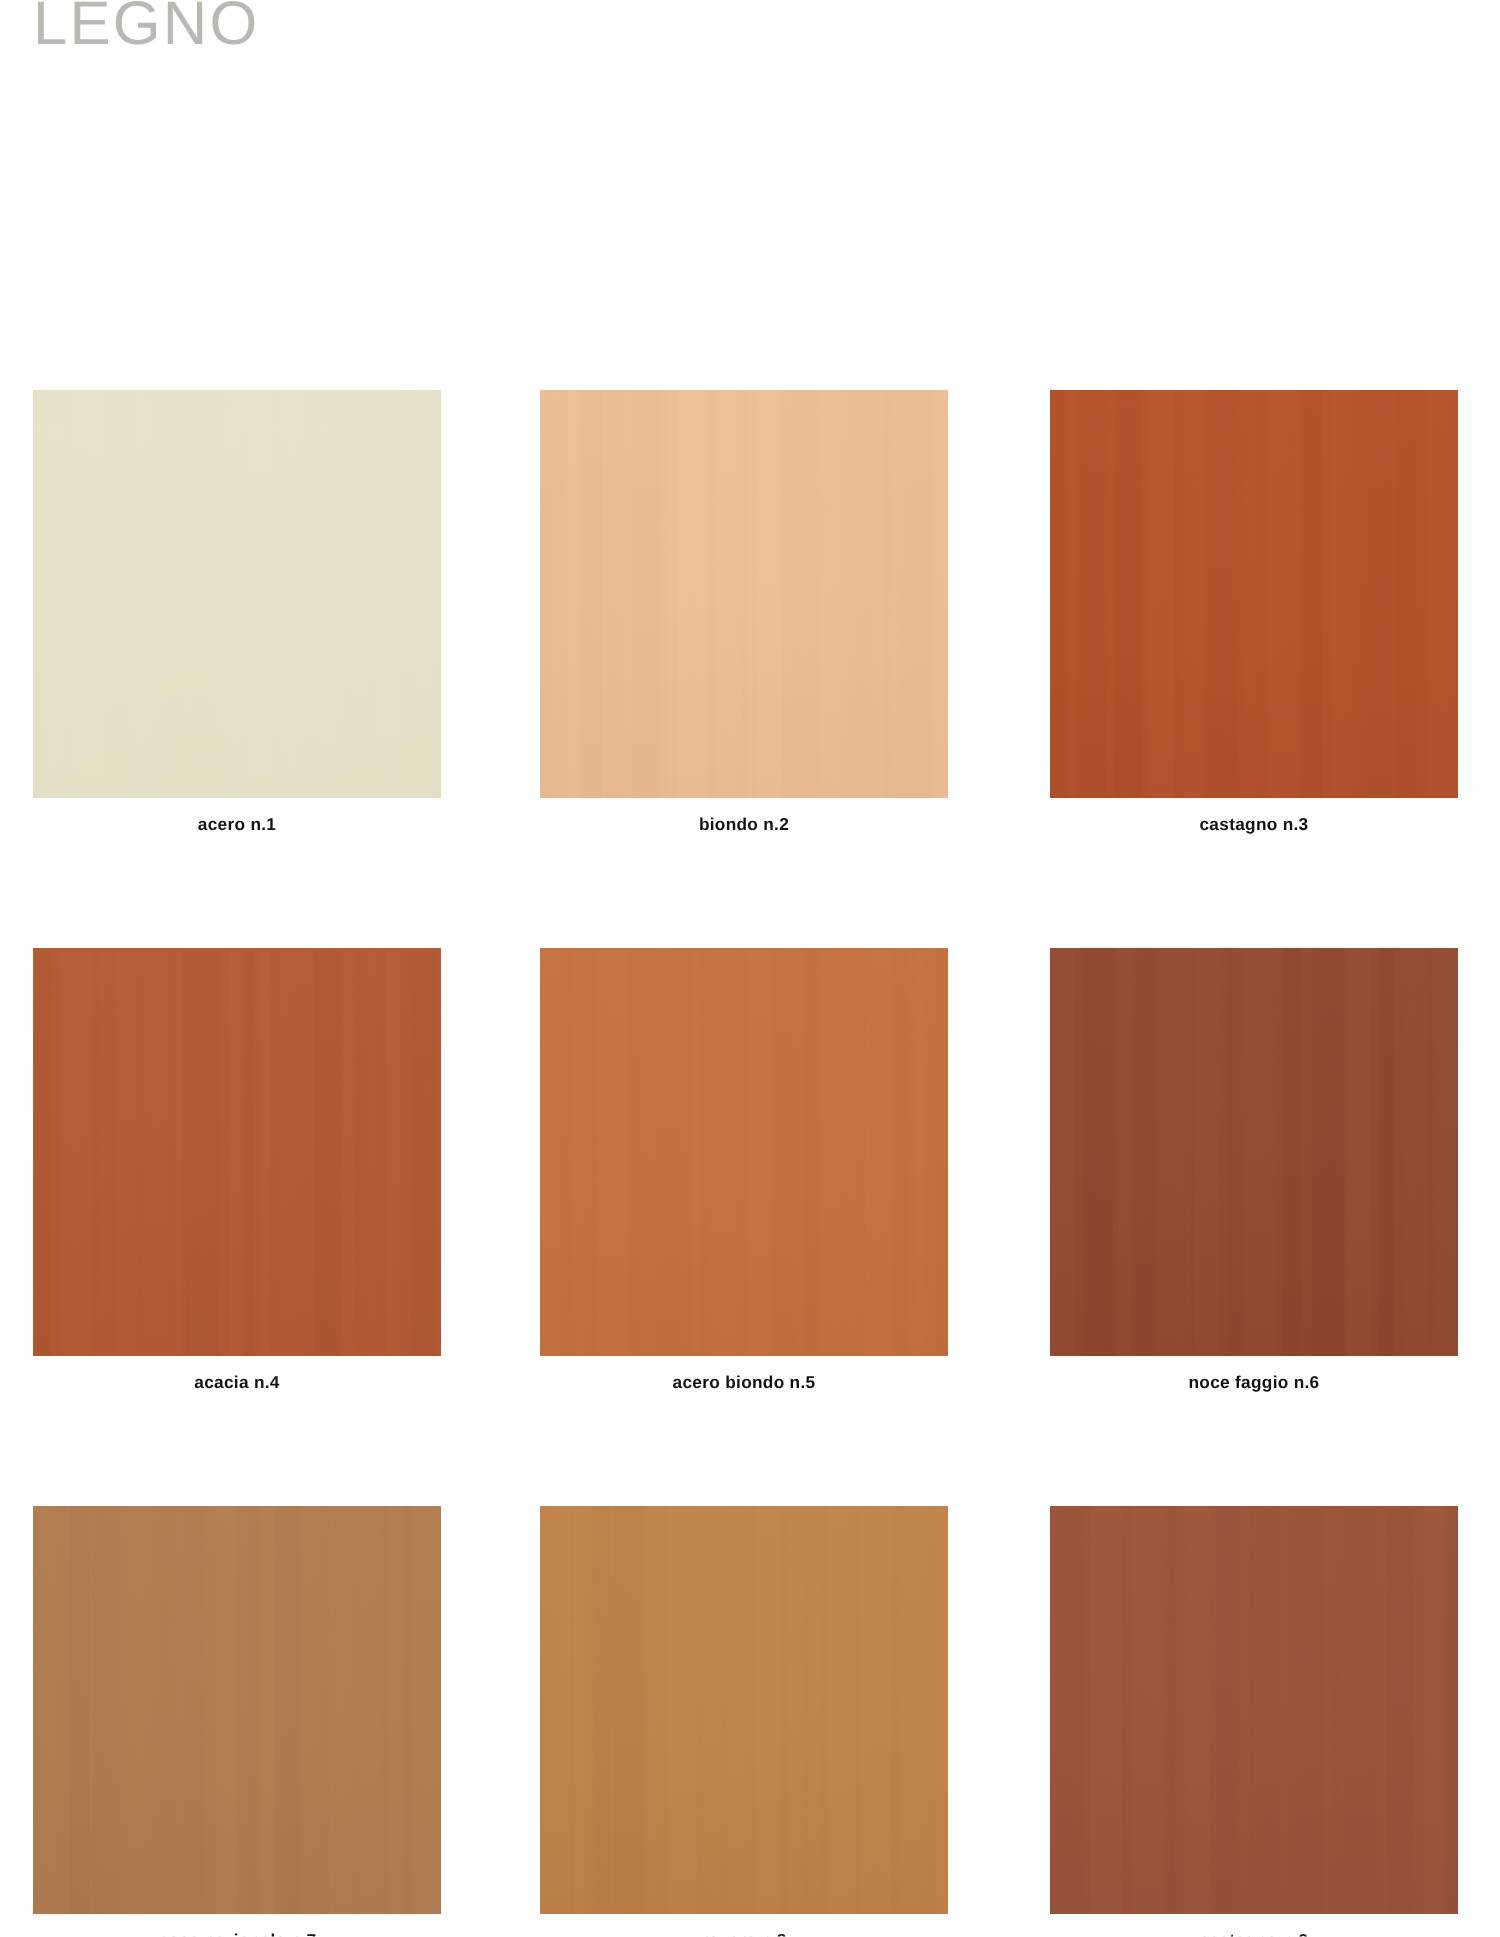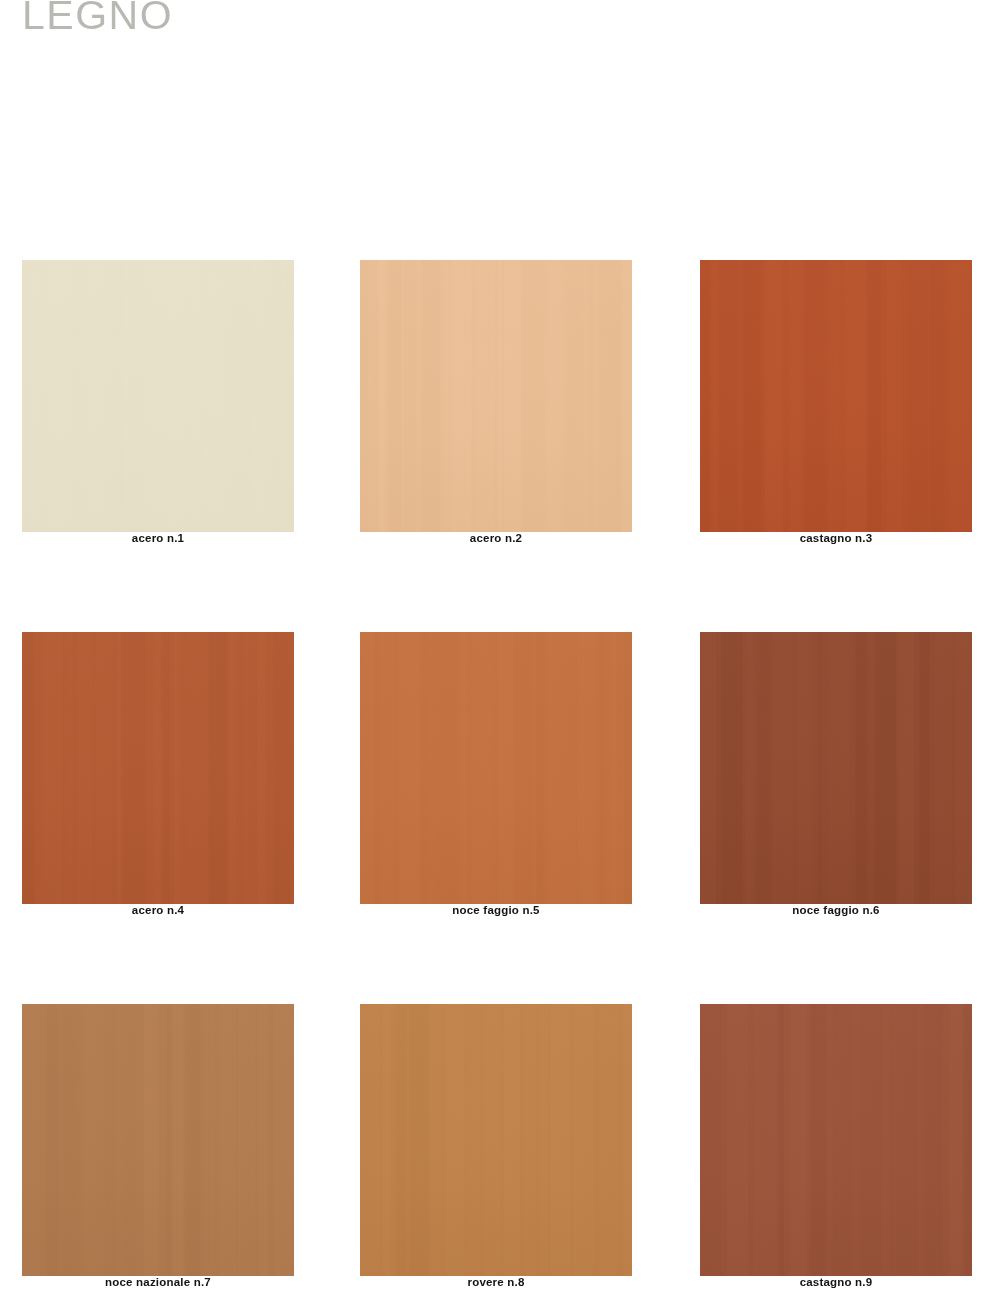--- a/index.html
+++ b/index.html
@@ -67,20 +67,21 @@
     position: absolute;
     top: 0; left: 0; right: 0; bottom: 0;
     opacity: 0.5;
   }
   .swatch .sheen {
     position: absolute;
     top: 0; left: 0; right: 0; bottom: 0;
   }
 
   .sample-label {
+    margin-top: 12px;
     width: 272px;
     text-align: center;
     font-family: "Liberation Sans", sans-serif;
     font-size: 11.5px;
     font-weight: 700;
     color: #141414;
     letter-spacing: 0.2px;
     white-space: nowrap;
   }
 </style>
@@ -101,48 +102,48 @@
         <div class="sheen" style="background: linear-gradient(rgba(239, 233, 212, 0.16) 0%, rgba(0, 0, 0, 0) 28%, rgba(0, 0, 0, 0) 66%, rgba(221, 214, 188, 0.14) 100%), radial-gradient(120% 80% at 42% 34%, rgba(239, 233, 212, 0.18) 0%, rgba(0, 0, 0, 0) 62%);"></div>
       </div>
       <div class="sample-label">acero n.1</div>
     </div>
     <div class="sample-cell col-1">
       <div class="swatch" style="background: rgb(232, 188, 147);">
         <div class="grain" style="background: linear-gradient(90deg, rgba(0, 0, 0, 0) 0%, rgba(216, 168, 126, 0.098) 0.4%, rgba(216, 168, 126, 0.098) 2.69814%, rgba(0, 0, 0, 0) 3.09814%, rgba(0, 0, 0, 0) 4.44515%, rgba(216, 168, 126, 0.055) 4.84515%, rgba(216, 168, 126, 0.055) 6.108%, rgba(0, 0, 0, 0) 6.508%, rgba(0, 0, 0, 0) 6.80209%, rgba(242, 203, 166, 0.157) 7.20209%, rgba(242, 203, 166, 0.157) 8.96547%, rgba(0, 0, 0, 0) 9.36547%, rgba(0, 0, 0, 0) 10.1909%, rgba(216, 168, 126, 0.137) 10.5909%, rgba(216, 168, 126, 0.137) 15.1167%, rgba(0, 0, 0, 0) 15.5167%, rgba(0, 0, 0, 0) 16.0211%, rgba(216, 168, 126, 0.086) 16.4211%, rgba(216, 168, 126, 0.086) 20.3074%, rgba(0, 0, 0, 0) 20.7074%, rgba(0, 0, 0, 0) 22.44%, rgba(216, 168, 126, 0.145) 22.84%, rgba(216, 168, 126, 0.145) 29.1692%, rgba(0, 0, 0, 0) 29.5692%, rgba(0, 0, 0, 0) 30.9796%, rgba(242, 203, 166, 0.1) 31.3796%, rgba(242, 203, 166, 0.1) 32.4231%, rgba(0, 0, 0, 0) 32.8231%, rgba(0, 0, 0, 0) 33.4151%, rgba(242, 203, 166, 0.157) 33.8151%, rgba(242, 203, 166, 0.157) 40.6839%, rgba(0, 0, 0, 0) 41.0839%, rgba(0, 0, 0, 0) 42.8751%, rgba(242, 203, 166, 0.094) 43.2751%, rgba(242, 203, 166, 0.094) 49.1027%, rgba(0, 0, 0, 0) 49.5027%, rgba(0, 0, 0, 0) 50.4606%, rgba(242, 203, 166, 0.15) 50.8606%, rgba(242, 203, 166, 0.15) 51.9675%, rgba(0, 0, 0, 0) 52.3675%, rgba(0, 0, 0, 0) 52.8392%, rgba(242, 203, 166, 0.157) 53.2392%, rgba(242, 203, 166, 0.157) 59.0226%, rgba(0, 0, 0, 0) 59.4226%, rgba(0, 0, 0, 0) 60.0543%, rgba(216, 168, 126, 0.05) 60.4543%, rgba(216, 168, 126, 0.05) 67.6183%, rgba(0, 0, 0, 0) 68.0183%, rgba(0, 0, 0, 0) 68.3496%, rgba(242, 203, 166, 0.067) 68.7496%, rgba(242, 203, 166, 0.067) 73.6938%, rgba(0, 0, 0, 0) 74.0938%, rgba(0, 0, 0, 0) 75.8273%, rgba(216, 168, 126, 0.055) 76.2273%, rgba(216, 168, 126, 0.055) 81.9196%, rgba(0, 0, 0, 0) 82.3196%, rgba(0, 0, 0, 0) 83.9562%, rgba(216, 168, 126, 0.1) 84.3562%, rgba(216, 168, 126, 0.1) 85.4261%, rgba(0, 0, 0, 0) 85.8261%, rgba(0, 0, 0, 0) 87.5215%, rgba(216, 168, 126, 0.07) 87.9215%, rgba(216, 168, 126, 0.07) 95.7085%, rgba(0, 0, 0, 0) 96.1085%, rgba(0, 0, 0, 0) 96.3631%, rgba(242, 203, 166, 0.114) 96.7631%, rgba(242, 203, 166, 0.114) 100%, rgba(0, 0, 0, 0) 100%);"></div>
         <div class="grain-fine" style="background: repeating-linear-gradient(90deg, rgba(216, 168, 126, 0.027) 0px, rgba(216, 168, 126, 0.027) 1px, rgba(0, 0, 0, 0) 1px, rgba(0, 0, 0, 0) 2.1px);"></div>
         <div class="sheen" style="background: linear-gradient(rgba(242, 203, 166, 0.16) 0%, rgba(0, 0, 0, 0) 28%, rgba(0, 0, 0, 0) 66%, rgba(216, 168, 126, 0.14) 100%), radial-gradient(120% 80% at 42% 34%, rgba(242, 203, 166, 0.18) 0%, rgba(0, 0, 0, 0) 62%);"></div>
       </div>
-      <div class="sample-label">acero n.2</div>
+      <div class="sample-label">biondo n.2</div>
     </div>
     <div class="sample-cell col-2">
       <div class="swatch" style="background: rgb(180, 82, 44);">
         <div class="grain" style="background: linear-gradient(90deg, rgba(0, 0, 0, 0) 0%, rgba(156, 67, 34, 0.165) 0.4%, rgba(156, 67, 34, 0.165) 3.44719%, rgba(0, 0, 0, 0) 3.84719%, rgba(0, 0, 0, 0) 4.60056%, rgba(196, 96, 58, 0.12) 5.00056%, rgba(196, 96, 58, 0.12) 6.17075%, rgba(0, 0, 0, 0) 6.57075%, rgba(0, 0, 0, 0) 6.8614%, rgba(156, 67, 34, 0.1) 7.2614%, rgba(156, 67, 34, 0.1) 13.4196%, rgba(0, 0, 0, 0) 13.8196%, rgba(0, 0, 0, 0) 15.6836%, rgba(156, 67, 34, 0.165) 16.0836%, rgba(156, 67, 34, 0.165) 22.2358%, rgba(0, 0, 0, 0) 22.6358%, rgba(0, 0, 0, 0) 23.8119%, rgba(196, 96, 58, 0.21) 24.2119%, rgba(196, 96, 58, 0.21) 30.1854%, rgba(0, 0, 0, 0) 30.5854%, rgba(0, 0, 0, 0) 32.498%, rgba(196, 96, 58, 0.157) 32.898%, rgba(196, 96, 58, 0.157) 37.0812%, rgba(0, 0, 0, 0) 37.4812%, rgba(0, 0, 0, 0) 38.4401%, rgba(156, 67, 34, 0.114) 38.8401%, rgba(156, 67, 34, 0.114) 46.0817%, rgba(0, 0, 0, 0) 46.4817%, rgba(0, 0, 0, 0) 47.5366%, rgba(196, 96, 58, 0.07) 47.9366%, rgba(196, 96, 58, 0.07) 50.4325%, rgba(0, 0, 0, 0) 50.8325%, rgba(0, 0, 0, 0) 53.0992%, rgba(196, 96, 58, 0.153) 53.4992%, rgba(196, 96, 58, 0.153) 60.7519%, rgba(0, 0, 0, 0) 61.1519%, rgba(0, 0, 0, 0) 61.5392%, rgba(156, 67, 34, 0.157) 61.9392%, rgba(156, 67, 34, 0.157) 66.4397%, rgba(0, 0, 0, 0) 66.8397%, rgba(0, 0, 0, 0) 68.4942%, rgba(196, 96, 58, 0.11) 68.8942%, rgba(196, 96, 58, 0.11) 73.6866%, rgba(0, 0, 0, 0) 74.0866%, rgba(0, 0, 0, 0) 76.2236%, rgba(156, 67, 34, 0.067) 76.6236%, rgba(156, 67, 34, 0.067) 83.7393%, rgba(0, 0, 0, 0) 84.1393%, rgba(0, 0, 0, 0) 84.5588%, rgba(156, 67, 34, 0.1) 84.9588%, rgba(156, 67, 34, 0.1) 89.4874%, rgba(0, 0, 0, 0) 89.8874%, rgba(0, 0, 0, 0) 92.0549%, rgba(196, 96, 58, 0.09) 92.4549%, rgba(196, 96, 58, 0.09) 98.9257%, rgba(0, 0, 0, 0) 99.3257%, rgba(0, 0, 0, 0) 99.8617%, rgba(196, 96, 58, 0.08) 100.262%, rgba(196, 96, 58, 0.08) 100%, rgba(0, 0, 0, 0) 100%);"></div>
         <div class="grain-fine" style="background: repeating-linear-gradient(90deg, rgba(156, 67, 34, 0.035) 0px, rgba(156, 67, 34, 0.035) 1px, rgba(0, 0, 0, 0) 1px, rgba(0, 0, 0, 0) 2.8px);"></div>
         <div class="sheen" style="background: linear-gradient(rgba(196, 96, 58, 0.16) 0%, rgba(0, 0, 0, 0) 28%, rgba(0, 0, 0, 0) 66%, rgba(156, 67, 34, 0.14) 100%), radial-gradient(120% 80% at 42% 34%, rgba(196, 96, 58, 0.18) 0%, rgba(0, 0, 0, 0) 62%);"></div>
       </div>
       <div class="sample-label">castagno n.3</div>
     </div>
   </div>
 
   <div class="sample-row">
     <div class="sample-cell col-0">
       <div class="swatch" style="background: rgb(178, 90, 51);">
         <div class="grain" style="background: linear-gradient(90deg, rgba(0, 0, 0, 0) 0%, rgba(156, 76, 41, 0.17) 0.4%, rgba(156, 76, 41, 0.17) 4.19625%, rgba(0, 0, 0, 0) 4.59625%, rgba(0, 0, 0, 0) 6.70807%, rgba(192, 106, 64, 0.133) 7.10807%, rgba(192, 106, 64, 0.133) 14.3526%, rgba(0, 0, 0, 0) 14.7526%, rgba(0, 0, 0, 0) 15.7467%, rgba(192, 106, 64, 0.075) 16.1467%, rgba(192, 106, 64, 0.075) 18.4023%, rgba(0, 0, 0, 0) 18.8023%, rgba(0, 0, 0, 0) 20.0411%, rgba(192, 106, 64, 0.09) 20.4411%, rgba(192, 106, 64, 0.09) 25.5009%, rgba(0, 0, 0, 0) 25.9009%, rgba(0, 0, 0, 0) 27.0109%, rgba(192, 106, 64, 0.082) 27.4109%, rgba(192, 106, 64, 0.082) 32.6832%, rgba(0, 0, 0, 0) 33.0832%, rgba(0, 0, 0, 0) 34.9337%, rgba(192, 106, 64, 0.184) 35.3337%, rgba(192, 106, 64, 0.184) 36.174%, rgba(0, 0, 0, 0) 36.574%, rgba(0, 0, 0, 0) 37.073%, rgba(156, 76, 41, 0.133) 37.473%, rgba(156, 76, 41, 0.133) 45.2075%, rgba(0, 0, 0, 0) 45.6075%, rgba(0, 0, 0, 0) 47.9695%, rgba(192, 106, 64, 0.137) 48.3695%, rgba(192, 106, 64, 0.137) 50.7217%, rgba(0, 0, 0, 0) 51.1217%, rgba(0, 0, 0, 0) 51.856%, rgba(156, 76, 41, 0.157) 52.256%, rgba(156, 76, 41, 0.157) 54.1064%, rgba(0, 0, 0, 0) 54.5064%, rgba(0, 0, 0, 0) 55.6392%, rgba(192, 106, 64, 0.165) 56.0392%, rgba(192, 106, 64, 0.165) 57.9476%, rgba(0, 0, 0, 0) 58.3476%, rgba(0, 0, 0, 0) 60.0805%, rgba(192, 106, 64, 0.05) 60.4805%, rgba(192, 106, 64, 0.05) 67.8209%, rgba(0, 0, 0, 0) 68.2209%, rgba(0, 0, 0, 0) 68.4751%, rgba(156, 76, 41, 0.18) 68.8751%, rgba(156, 76, 41, 0.18) 75.1803%, rgba(0, 0, 0, 0) 75.5803%, rgba(0, 0, 0, 0) 75.9465%, rgba(192, 106, 64, 0.133) 76.3465%, rgba(192, 106, 64, 0.133) 78.4709%, rgba(0, 0, 0, 0) 78.8709%, rgba(0, 0, 0, 0) 81.0105%, rgba(192, 106, 64, 0.06) 81.4105%, rgba(192, 106, 64, 0.06) 84.2489%, rgba(0, 0, 0, 0) 84.6489%, rgba(0, 0, 0, 0) 86.2196%, rgba(192, 106, 64, 0.18) 86.6196%, rgba(192, 106, 64, 0.18) 89.7717%, rgba(0, 0, 0, 0) 90.1717%, rgba(0, 0, 0, 0) 92.162%, rgba(156, 76, 41, 0.118) 92.562%, rgba(156, 76, 41, 0.118) 98.5137%, rgba(0, 0, 0, 0) 98.9137%);"></div>
         <div class="grain-fine" style="background: repeating-linear-gradient(90deg, rgba(156, 76, 41, 0.03) 0px, rgba(156, 76, 41, 0.03) 1px, rgba(0, 0, 0, 0) 1px, rgba(0, 0, 0, 0) 3.9px);"></div>
         <div class="sheen" style="background: linear-gradient(rgba(192, 106, 64, 0.16) 0%, rgba(0, 0, 0, 0) 28%, rgba(0, 0, 0, 0) 66%, rgba(156, 76, 41, 0.14) 100%), radial-gradient(120% 80% at 42% 34%, rgba(192, 106, 64, 0.18) 0%, rgba(0, 0, 0, 0) 62%);"></div>
       </div>
-      <div class="sample-label">acero n.4</div>
+      <div class="sample-label">acacia n.4</div>
     </div>
     <div class="sample-cell col-1">
       <div class="swatch" style="background: rgb(194, 112, 63);">
         <div class="grain" style="background: linear-gradient(90deg, rgba(0, 0, 0, 0) 0%, rgba(207, 127, 77, 0.125) 0.4%, rgba(207, 127, 77, 0.125) 4.9453%, rgba(0, 0, 0, 0) 5.3453%, rgba(0, 0, 0, 0) 7.51715%, rgba(207, 127, 77, 0.07) 7.91715%, rgba(207, 127, 77, 0.07) 11.9652%, rgba(0, 0, 0, 0) 12.3652%, rgba(0, 0, 0, 0) 14.0005%, rgba(207, 127, 77, 0.125) 14.4005%, rgba(207, 127, 77, 0.125) 21.5528%, rgba(0, 0, 0, 0) 21.9528%, rgba(0, 0, 0, 0) 22.5748%, rgba(174, 97, 52, 0.05) 22.9748%, rgba(174, 97, 52, 0.05) 24.9709%, rgba(0, 0, 0, 0) 25.3709%, rgba(0, 0, 0, 0) 27.6984%, rgba(174, 97, 52, 0.043) 28.0984%, rgba(174, 97, 52, 0.043) 35.4104%, rgba(0, 0, 0, 0) 35.8104%, rgba(0, 0, 0, 0) 37.1587%, rgba(207, 127, 77, 0.106) 37.5587%, rgba(207, 127, 77, 0.106) 38.9572%, rgba(0, 0, 0, 0) 39.3572%, rgba(0, 0, 0, 0) 41.2782%, rgba(207, 127, 77, 0.063) 41.6782%, rgba(207, 127, 77, 0.063) 48.3363%, rgba(0, 0, 0, 0) 48.7363%, rgba(0, 0, 0, 0) 50.4194%, rgba(207, 127, 77, 0.118) 50.8194%, rgba(207, 127, 77, 0.118) 56.3155%, rgba(0, 0, 0, 0) 56.7155%, rgba(0, 0, 0, 0) 57.0907%, rgba(174, 97, 52, 0.063) 57.4907%, rgba(174, 97, 52, 0.063) 62.8897%, rgba(0, 0, 0, 0) 63.2897%, rgba(0, 0, 0, 0) 64.71%, rgba(174, 97, 52, 0.145) 65.11%, rgba(174, 97, 52, 0.145) 67.7023%, rgba(0, 0, 0, 0) 68.1023%, rgba(0, 0, 0, 0) 69.1597%, rgba(207, 127, 77, 0.047) 69.5597%, rgba(207, 127, 77, 0.047) 74.1638%, rgba(0, 0, 0, 0) 74.5638%, rgba(0, 0, 0, 0) 74.7859%, rgba(207, 127, 77, 0.047) 75.1859%, rgba(207, 127, 77, 0.047) 78.2035%, rgba(0, 0, 0, 0) 78.6035%, rgba(0, 0, 0, 0) 79.6203%, rgba(207, 127, 77, 0.106) 80.0203%, rgba(207, 127, 77, 0.106) 86.3252%, rgba(0, 0, 0, 0) 86.7252%, rgba(0, 0, 0, 0) 87.6986%, rgba(174, 97, 52, 0.075) 88.0986%, rgba(174, 97, 52, 0.075) 89.6997%, rgba(0, 0, 0, 0) 90.0997%, rgba(0, 0, 0, 0) 91.5422%, rgba(207, 127, 77, 0.086) 91.9422%, rgba(207, 127, 77, 0.086) 94.2564%, rgba(0, 0, 0, 0) 94.6564%, rgba(0, 0, 0, 0) 97.0151%, rgba(174, 97, 52, 0.118) 97.4151%, rgba(174, 97, 52, 0.118) 100%, rgba(0, 0, 0, 0) 100%);"></div>
         <div class="grain-fine" style="background: repeating-linear-gradient(90deg, rgba(174, 97, 52, 0.024) 0px, rgba(174, 97, 52, 0.024) 1px, rgba(0, 0, 0, 0) 1px, rgba(0, 0, 0, 0) 4.4px);"></div>
         <div class="sheen" style="background: linear-gradient(rgba(207, 127, 77, 0.16) 0%, rgba(0, 0, 0, 0) 28%, rgba(0, 0, 0, 0) 66%, rgba(174, 97, 52, 0.14) 100%), radial-gradient(120% 80% at 42% 34%, rgba(207, 127, 77, 0.18) 0%, rgba(0, 0, 0, 0) 62%);"></div>
       </div>
-      <div class="sample-label">noce faggio n.5</div>
+      <div class="sample-label">acero biondo n.5</div>
     </div>
     <div class="sample-cell col-2">
       <div class="swatch" style="background: rgb(143, 74, 48);">
         <div class="grain" style="background: linear-gradient(90deg, rgba(0, 0, 0, 0) 0%, rgba(159, 90, 60, 0.18) 0.4%, rgba(159, 90, 60, 0.18) 5.69435%, rgba(0, 0, 0, 0) 6.09435%, rgba(0, 0, 0, 0) 7.86155%, rgba(125, 61, 38, 0.173) 8.26155%, rgba(125, 61, 38, 0.173) 15.3403%, rgba(0, 0, 0, 0) 15.7403%, rgba(0, 0, 0, 0) 16.4378%, rgba(159, 90, 60, 0.153) 16.8378%, rgba(159, 90, 60, 0.153) 19.5941%, rgba(0, 0, 0, 0) 19.9941%, rgba(0, 0, 0, 0) 21.1129%, rgba(125, 61, 38, 0.098) 21.5129%, rgba(125, 61, 38, 0.098) 25.3885%, rgba(0, 0, 0, 0) 25.7885%, rgba(0, 0, 0, 0) 26.5541%, rgba(159, 90, 60, 0.11) 26.9541%, rgba(159, 90, 60, 0.11) 34.308%, rgba(0, 0, 0, 0) 34.708%, rgba(0, 0, 0, 0) 35.1684%, rgba(159, 90, 60, 0.137) 35.5684%, rgba(159, 90, 60, 0.137) 41.1045%, rgba(0, 0, 0, 0) 41.5045%, rgba(0, 0, 0, 0) 43.2763%, rgba(125, 61, 38, 0.137) 43.6763%, rgba(125, 61, 38, 0.137) 44.5424%, rgba(0, 0, 0, 0) 44.9424%, rgba(0, 0, 0, 0) 47.3211%, rgba(159, 90, 60, 0.082) 47.7211%, rgba(159, 90, 60, 0.082) 54.7905%, rgba(0, 0, 0, 0) 55.1905%, rgba(0, 0, 0, 0) 56.8615%, rgba(125, 61, 38, 0.216) 57.2615%, rgba(125, 61, 38, 0.216) 61.331%, rgba(0, 0, 0, 0) 61.731%, rgba(0, 0, 0, 0) 64.0562%, rgba(125, 61, 38, 0.21) 64.4562%, rgba(125, 61, 38, 0.21) 71.7297%, rgba(0, 0, 0, 0) 72.1297%, rgba(0, 0, 0, 0) 72.6016%, rgba(159, 90, 60, 0.2) 73.0016%, rgba(159, 90, 60, 0.2) 78.4232%, rgba(0, 0, 0, 0) 78.8232%, rgba(0, 0, 0, 0) 80.4646%, rgba(125, 61, 38, 0.21) 80.8646%, rgba(125, 61, 38, 0.21) 84.1496%, rgba(0, 0, 0, 0) 84.5496%, rgba(0, 0, 0, 0) 86.147%, rgba(159, 90, 60, 0.086) 86.547%, rgba(159, 90, 60, 0.086) 92.2946%, rgba(0, 0, 0, 0) 92.6946%, rgba(0, 0, 0, 0) 93.6538%, rgba(159, 90, 60, 0.157) 94.0538%, rgba(159, 90, 60, 0.157) 99.7558%, rgba(0, 0, 0, 0) 100%);"></div>
         <div class="grain-fine" style="background: repeating-linear-gradient(90deg, rgba(125, 61, 38, 0.035) 0px, rgba(125, 61, 38, 0.035) 1px, rgba(0, 0, 0, 0) 1px, rgba(0, 0, 0, 0) 3.3px);"></div>
         <div class="sheen" style="background: linear-gradient(rgba(159, 90, 60, 0.16) 0%, rgba(0, 0, 0, 0) 28%, rgba(0, 0, 0, 0) 66%, rgba(125, 61, 38, 0.14) 100%), radial-gradient(120% 80% at 42% 34%, rgba(159, 90, 60, 0.18) 0%, rgba(0, 0, 0, 0) 62%);"></div>
       </div>
       <div class="sample-label">noce faggio n.6</div>
     </div>
   </div>

